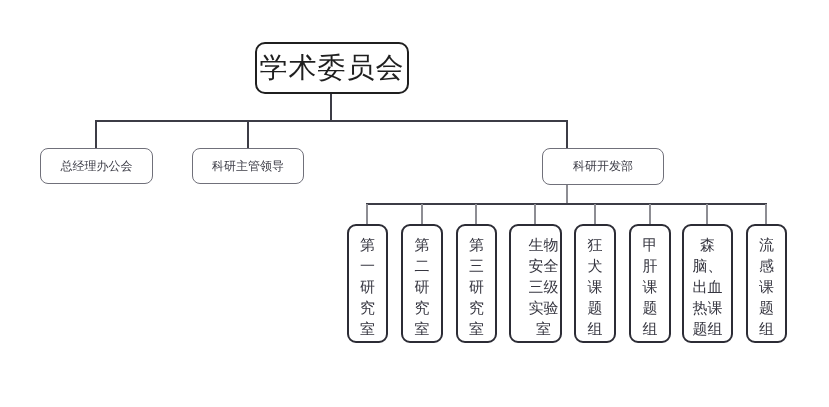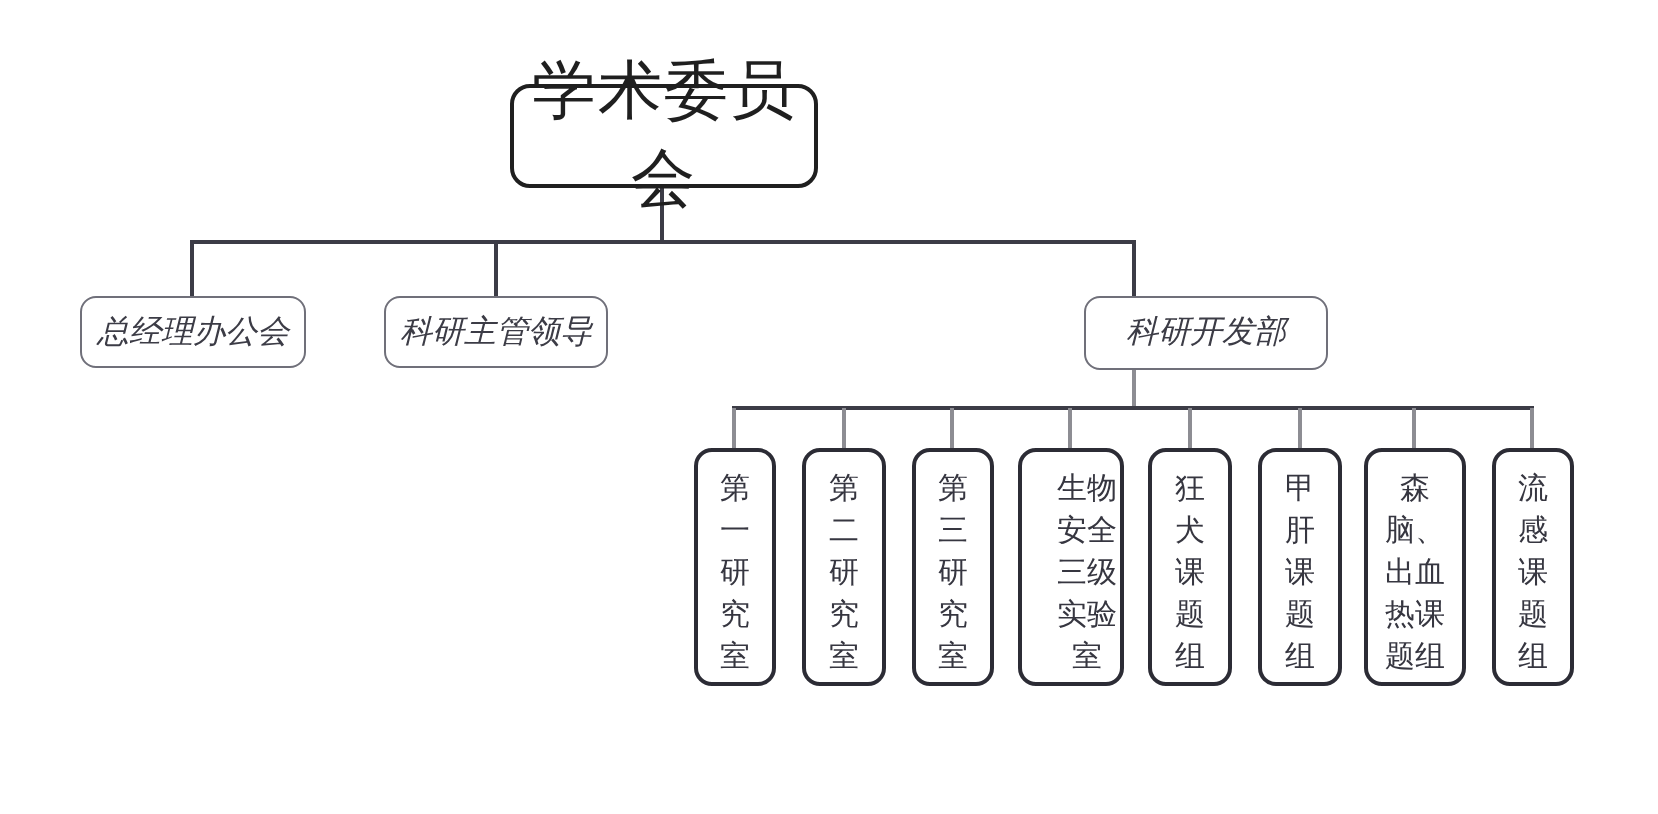--- a/index.html
+++ b/index.html
@@ -19,30 +19,29 @@
     box-sizing: border-box;
     background: #ffffff;
     display: flex;
     align-items: center;
     justify-content: center;
     text-align: center;
   }
   .node-root {
     border: 2.5px solid #1f1f1f;
     border-radius: 10px;
-    font-size: 32px;
+    font-size: 28px;
     color: #1f1f1f;
     letter-spacing: 1px;
   }
   .node-branch {
     border: 1.5px solid #70707a;
     border-radius: 8px;
-    font-size: 16px;
+    font-size: 12px;
     color: #3c3c46;
-    font-style: italic;
   }
   .node-leaf {
     border: 2px solid #2c2c35;
     border-radius: 9px;
     font-size: 15px;
     line-height: 21px;
     color: #363640;
     white-space: pre-line;
     align-items: flex-start;
     padding-top: 8px;

